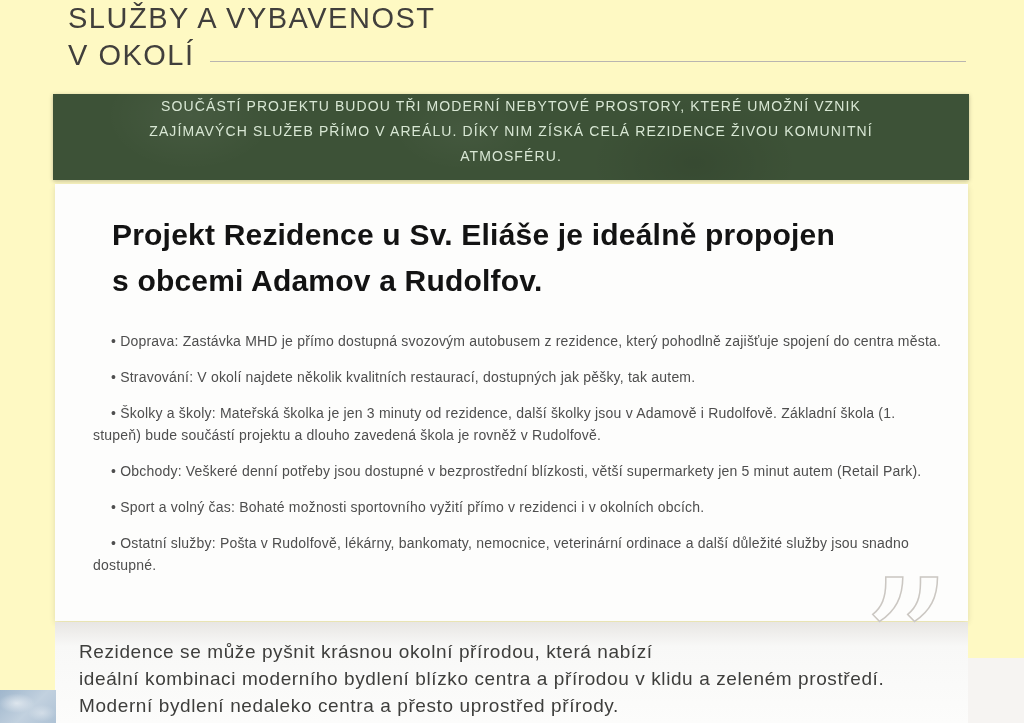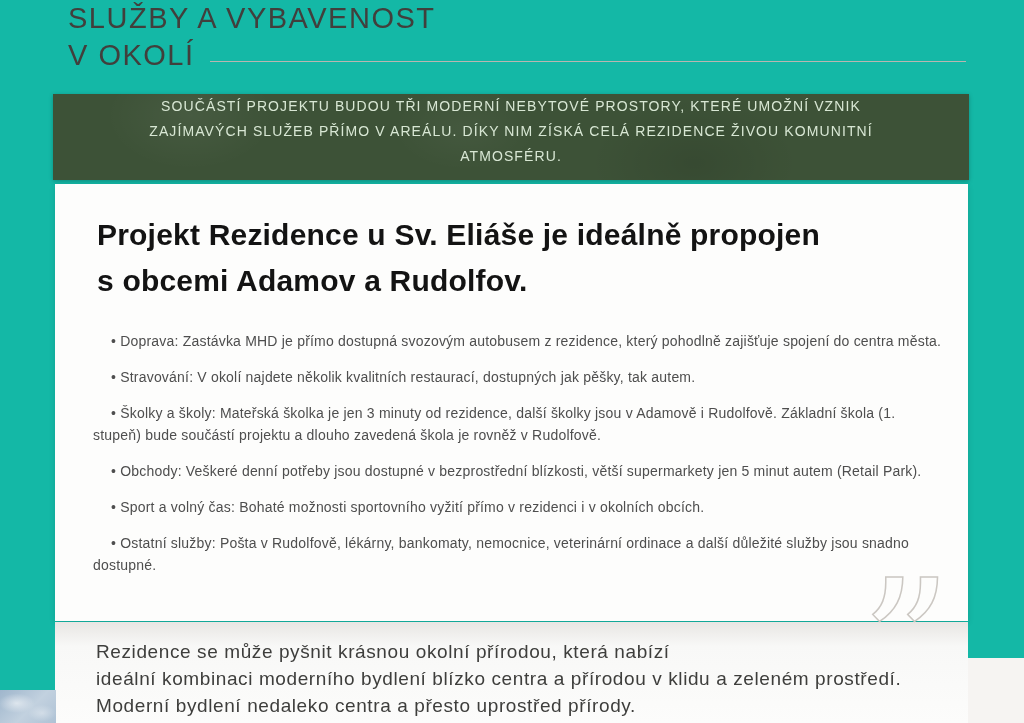--- a/index.html
+++ b/index.html
@@ -1,18 +1,18 @@
 <!DOCTYPE html>
 <html><head>
 <meta charset="utf-8">
 <style>
   html,body{margin:0;padding:0;}
   .viewport{
     position:relative;width:1024px;height:723px;overflow:hidden;
-    background:#14b8a6;
+    background:#fef9c3;
     font-family:"Liberation Sans",sans-serif;
   }
   
   .page-header{position:absolute;left:68px;top:0;right:58px;color:#413F3C;}
   .title-line{font-size:29px;font-weight:300;letter-spacing:1.5px;line-height:37px;white-space:nowrap;}
   .title-row{display:flex;align-items:center;gap:15px;}
   .title-rule{flex:1;height:1px;background:#B9B5B0;margin-top:12px;}
   
   .banner{
     position:absolute;left:53px;top:94px;width:916px;height:86px;box-sizing:border-box;
@@ -25,35 +25,35 @@
     color:#D8E7D4;font-size:14px;letter-spacing:1.1px;line-height:25px;
     padding:0 60px;box-shadow:0 1px 4px rgba(0,0,0,0.25);
   }
   
   .card{
     position:absolute;left:55px;top:184px;width:913px;height:437px;
     background:#FDFDFC;box-shadow:0 2px 6px rgba(0,0,0,0.12);
     box-sizing:border-box;
   }
   .card-heading{
-    margin:28px 36px 0 42px;font-size:30px;font-weight:700;color:#131313;
+    margin:28px 36px 0 57px;font-size:30px;font-weight:700;color:#131313;
     line-height:46px;letter-spacing:0.2px;
   }
   .bullets{margin:26px 26px 0 38px;}
   .bullet{
     font-size:14px;color:#4E4E4E;line-height:22px;margin:0 0 14px 0;
     letter-spacing:0.2px;text-indent:18px;
   }
   .bullet::before{content:"\2022\00a0 ";}
   
   .bottom-section{
     position:absolute;left:55px;top:622px;width:913px;height:101px;
     background:linear-gradient(180deg,#E8E6E3 0%,#F8F8F7 24%,#FCFCFB 100%);
   }
-  .quote-lines{position:absolute;left:41px;top:16px;color:#3E3E3C;}
+  .quote-lines{position:absolute;left:24px;top:16px;color:#3E3E3C;}
   .quote-line{font-size:19px;font-weight:300;line-height:27px;letter-spacing:0.6px;white-space:nowrap;}
   .quote-mark{
     position:absolute;left:860px;top:556px;width:120px;height:110px;
     font-family:"DejaVu Serif",serif;font-size:180px;line-height:1;
     color:transparent;-webkit-text-stroke:1.5px #CBC7C2;
     pointer-events:none;user-select:none;
   }
   
   .right-lower{position:absolute;left:968px;top:658px;width:56px;height:65px;background:#F6F4F2;}
   .corner-photo{

